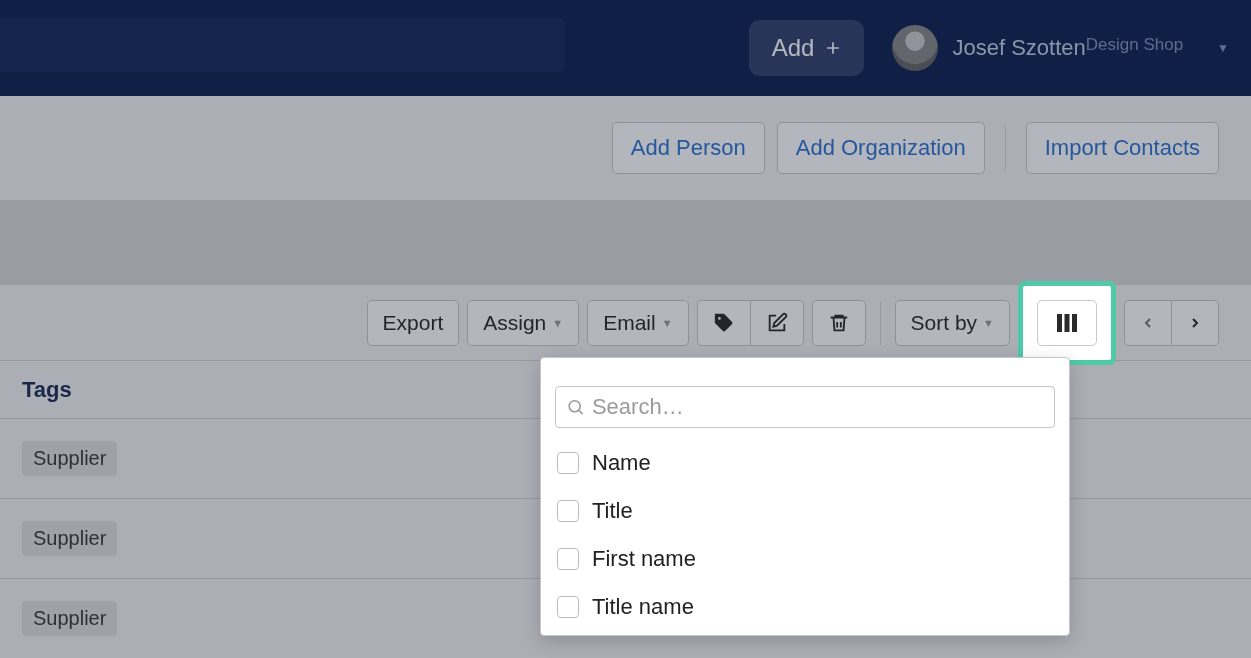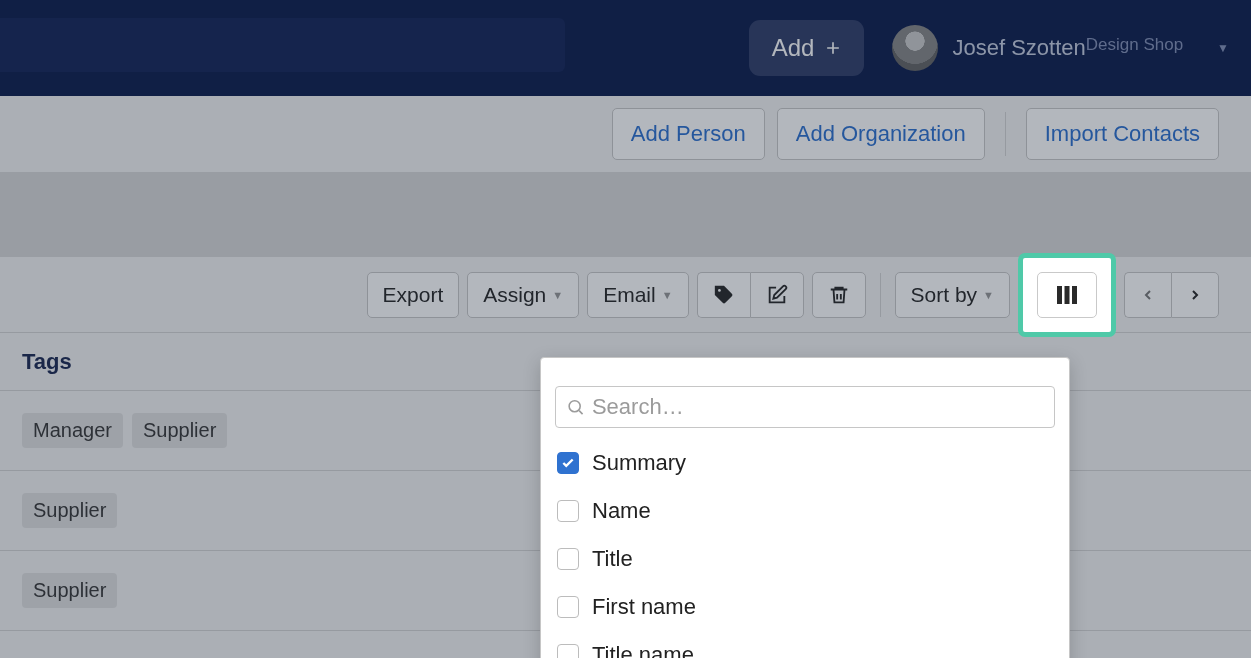--- a/index.html
+++ b/index.html
@@ -77,21 +77,21 @@
       margin-top: 0;
     }
     .user-chevron {
       color: #8491b7;
       margin-left: 20px;
       font-size: 12px;
     }
 
     
     .action-bar {
-      height: 76px;
+      height: 104px;
       display: flex;
       align-items: center;
       justify-content: flex-end;
       padding: 0 32px;
       gap: 12px;
       background: #f3f3f3;
     }
     .action-btn {
       background: #fff;
       border: 1px solid #c9c9c9;
@@ -383,21 +383,20 @@
     </div>
   </div>
 </div>
 
 <div class="tags-header">
   <span class="label">Tags</span>
 </div>
 
 <div id="table-body">
     <div class="table-row">
-      <span class="tag-chip">Manager</span>
       <span class="tag-chip">Supplier</span>
     </div>
     <div class="table-row">
       <span class="tag-chip">Supplier</span>
     </div>
     <div class="table-row">
       <span class="tag-chip">Supplier</span>
     </div>
   </div>
 
@@ -407,28 +406,20 @@
   <div class="dropdown-search">
     <div class="dropdown-search-inner">
       <svg width="20" height="20" viewBox="0 0 24 24" fill="none" stroke="#9b9b9b" stroke-width="2">
           <circle cx="11" cy="11" r="7"></circle>
           <path d="M21 21l-4.35-4.35"></path>
         </svg>
       <input type="text" placeholder="Search…" style="">
     </div>
   </div>
   <div id="dropdown-options">
-      <div class="dropdown-item">
-        <span class="cb checked">
-          <svg width="14" height="14" viewBox="0 0 24 24" fill="none" stroke="#fff" stroke-width="4">
-            <path d="M20 6L9 17l-5-5"></path>
-          </svg>
-        </span>
-        <span class="item-label">Summary</span>
-      </div>
       <div class="dropdown-item">
         <span class="cb"></span>
         <span class="item-label">Name</span>
       </div>
       <div class="dropdown-item">
         <span class="cb"></span>
         <span class="item-label">Title</span>
       </div>
       <div class="dropdown-item">
         <span class="cb"></span>

